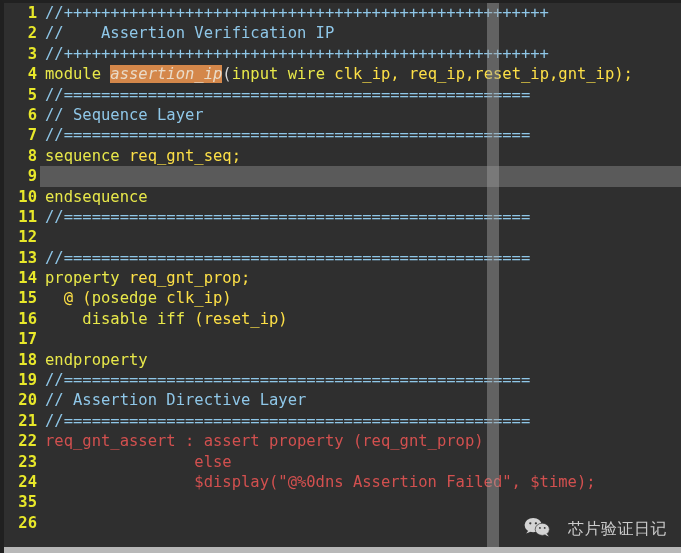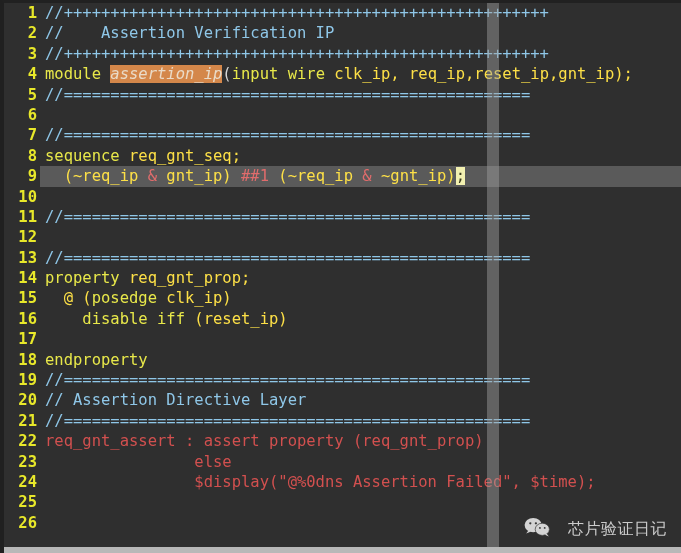--- a/index.html
+++ b/index.html
@@ -164,40 +164,41 @@
       <span class="code-text"><span class="t-keyword">module </span><span class="t-sel">assertion_ip</span><span class="t-op">(</span><span class="t-keyword">input</span><span class="t-plain"> </span><span class="t-keyword">wire</span><span class="t-plain"> clk_ip, req_ip,reset_ip,gnt_ip);</span></span>
     </div>
 
     <div class="code-line">
       <span class="gutter">5</span>
       <span class="code-text"><span class="t-comment">//==================================================</span></span>
     </div>
 
     <div class="code-line">
       <span class="gutter">6</span>
+      <span class="code-text"><span class="t-comment">// Sequence Layer</span></span>
     </div>
 
     <div class="code-line">
       <span class="gutter">7</span>
       <span class="code-text"><span class="t-comment">//==================================================</span></span>
     </div>
 
     <div class="code-line">
       <span class="gutter">8</span>
       <span class="code-text"><span class="t-keyword">sequence</span><span class="t-plain"> req_gnt_seq;</span></span>
     </div>
 
     <div class="code-line">
       <span class="line-hl"></span>
       <span class="gutter">9</span>
-      <span class="code-text"><span class="t-plain">  (~req_ip </span><span class="t-num">&amp;</span><span class="t-plain"> gnt_ip) </span><span class="t-num">##1</span><span class="t-plain"> (~req_ip </span><span class="t-num">&amp;</span><span class="t-plain"> ~gnt_ip)</span><span class="t-cursor">;</span></span>
     </div>
 
     <div class="code-line">
       <span class="gutter">10</span>
+      <span class="code-text"><span class="t-keyword">endsequence</span></span>
     </div>
 
     <div class="code-line">
       <span class="gutter">11</span>
       <span class="code-text"><span class="t-comment">//==================================================</span></span>
     </div>
 
     <div class="code-line">
       <span class="gutter">12</span>
     </div>
@@ -255,21 +256,21 @@
       <span class="gutter">23</span>
       <span class="code-text"><span class="t-red">                else</span></span>
     </div>
 
     <div class="code-line">
       <span class="gutter">24</span>
       <span class="code-text"><span class="t-red">                $display("@%0dns Assertion Failed", $time);</span></span>
     </div>
 
     <div class="code-line">
-      <span class="gutter">25</span>
+      <span class="gutter">35</span>
       <span class="code-text"><span class="t-plain"></span></span>
     </div>
 
     <div class="code-line">
       <span class="gutter">26</span>
     </div>
 
   </div>
 
   <div id="vertical-guide"></div>

